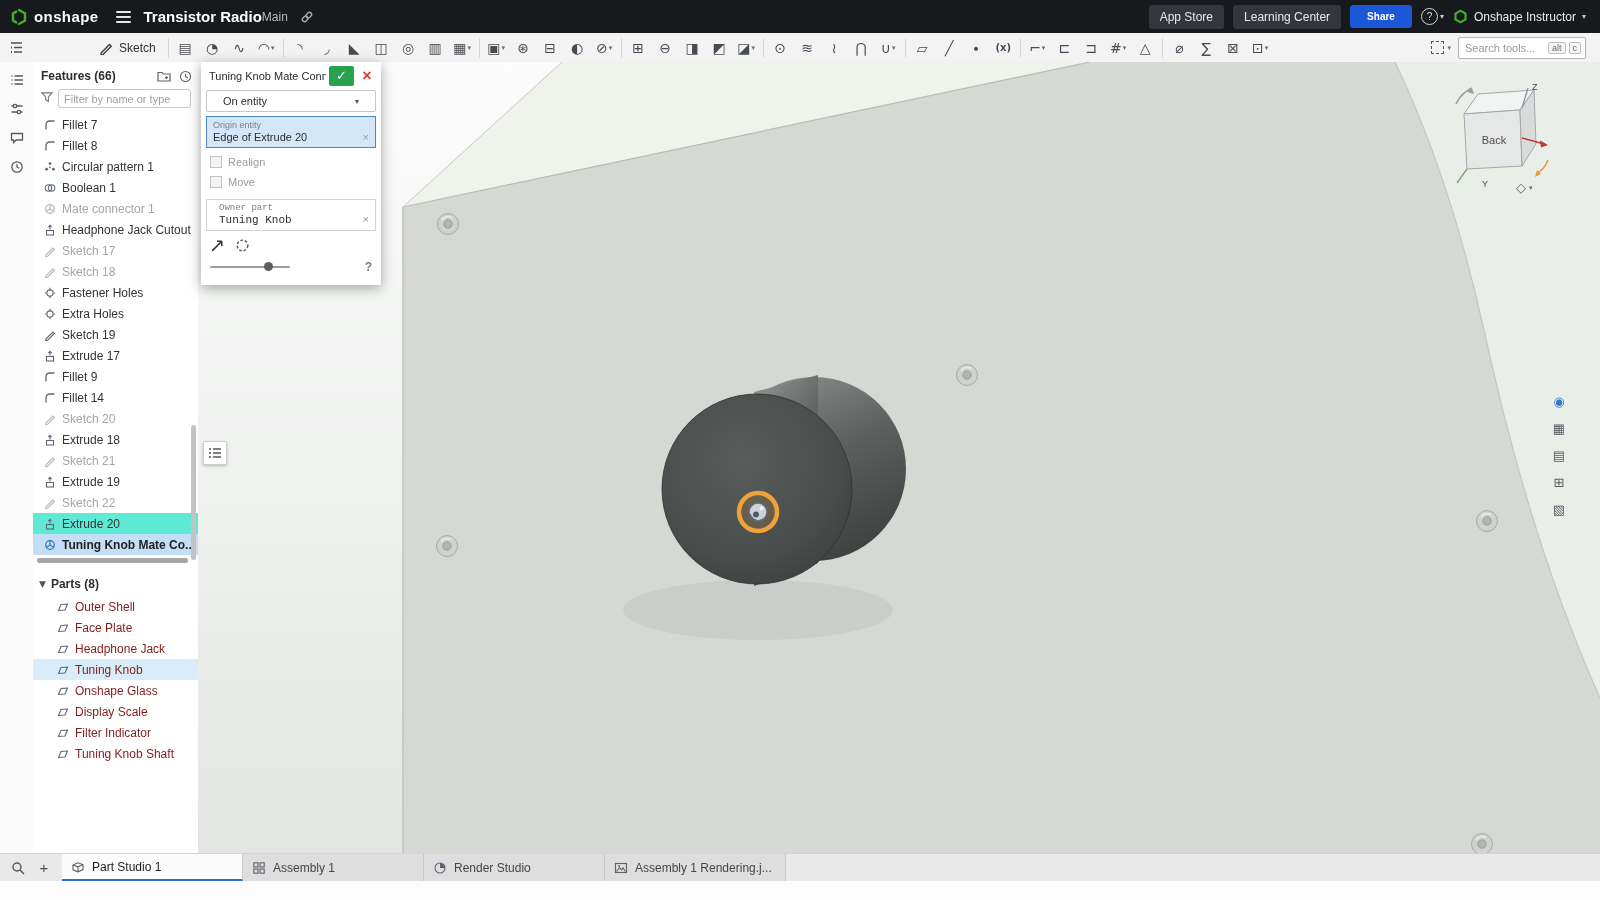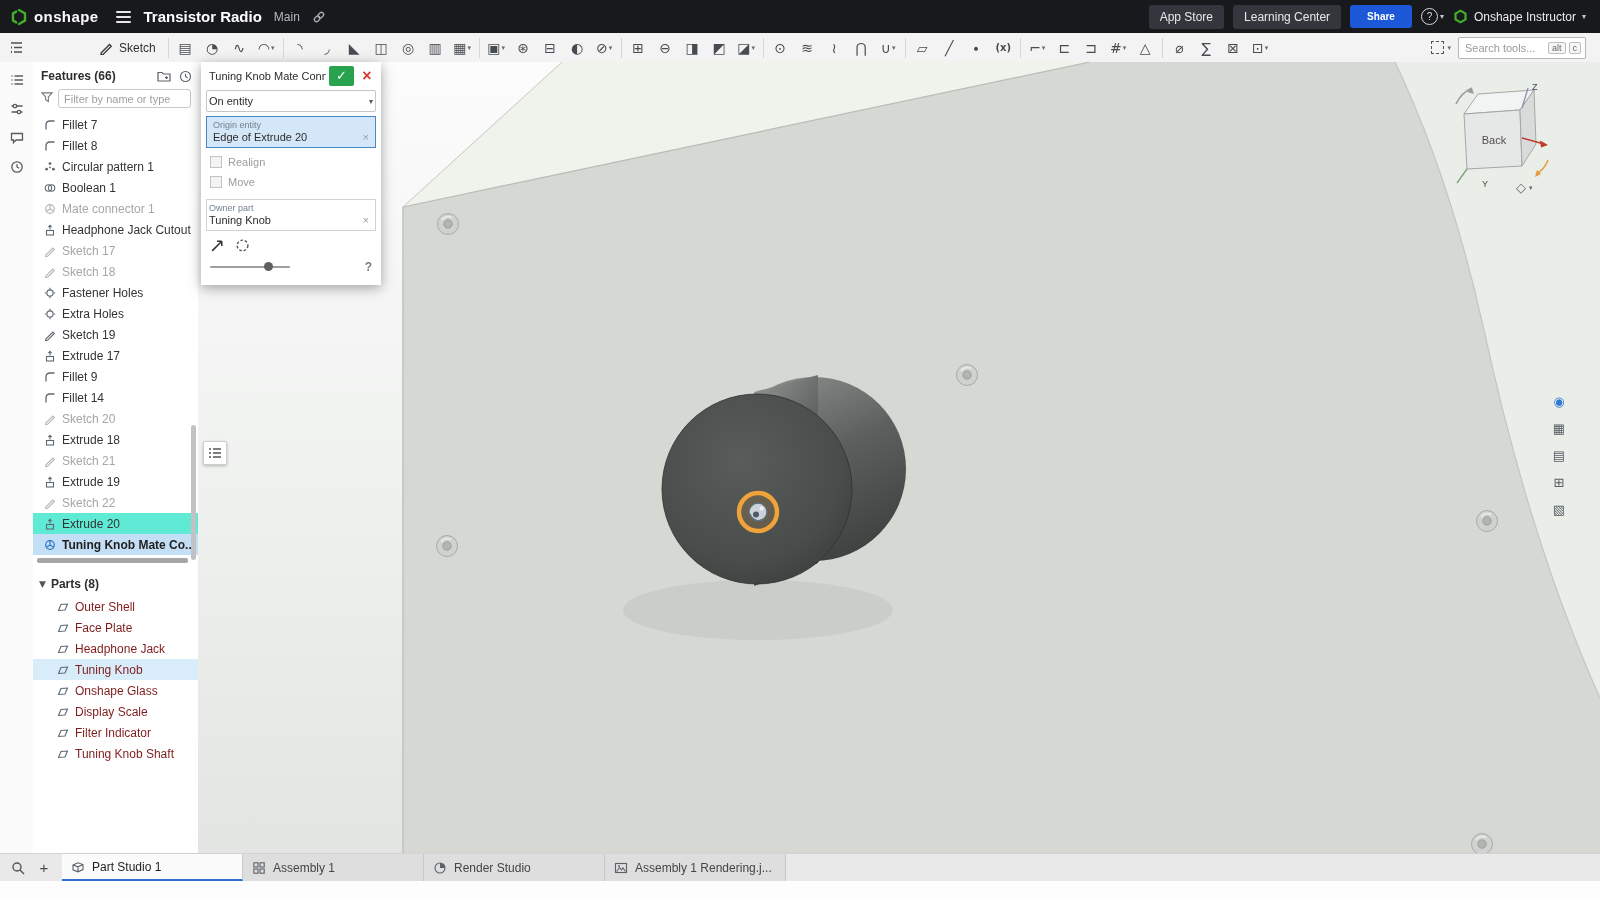--- a/index.html
+++ b/index.html
@@ -8,21 +8,21 @@
   .glyph{font-family:"DejaVu Sans",sans-serif;}
 
   
   .topbar{position:absolute;top:0;left:0;right:0;height:33px;background:#17191d;
           display:flex;align-items:center;color:#f1f1f1;}
   .logo{display:flex;align-items:center;gap:6px;padding:0 4px 0 10px;}
   .logo-text{font-size:15px;font-weight:bold;letter-spacing:.4px;color:#fafafa;}
   .hamburger{width:15px;display:flex;flex-direction:column;gap:3px;margin:0 12px 0 14px;cursor:pointer;}
   .hamburger span{height:2px;background:#e6e6e6;border-radius:1px;}
   .doc-title{font-size:15px;font-weight:bold;color:#fff;}
-  .doc-version{font-size:12px;color:#b5b9be;margin-left:12px;}
+  .doc-version{font-size:12px;color:#b5b9be;}
   .link-ic{margin-left:12px;display:flex;}
   .topbar-right{margin-left:auto;display:flex;align-items:center;gap:9px;padding-right:14px;}
   .tb-btn{background:#33373d;color:#e8e8e8;font-size:12px;padding:5px 11px;border-radius:3px;cursor:pointer;}
   .share-btn{background:#1b57d6;color:#fff;font-size:10px;font-weight:bold;padding:6px 17px;border-radius:3px;cursor:pointer;}
   .help-wrap{display:flex;align-items:center;gap:2px;cursor:pointer;}
   .help-circle{width:15px;height:15px;border:1.5px solid #d9d9d9;border-radius:50%;
                display:flex;align-items:center;justify-content:center;font-size:10px;color:#d9d9d9;}
   .caret{font-size:8px;color:#c5c5c5;}
   .account{display:flex;align-items:center;gap:6px;font-size:12px;color:#ececec;cursor:pointer;}
 
@@ -109,29 +109,29 @@
   
   .dialog{position:absolute;left:3px;top:0;width:180px;background:#fff;z-index:5;
           box-shadow:0 3px 12px rgba(0,0,0,.35);font-size:11px;color:#2c2c2c;}
   .dlg-title{display:flex;align-items:center;height:27px;padding:0 4px 0 8px;gap:3px;}
   .dlg-title-text{flex:1;min-width:0;white-space:nowrap;overflow:hidden;font-size:11px;}
   .dlg-check{width:25px;height:20px;background:#28a24c;color:#fff;border-radius:2px;
              display:flex;align-items:center;justify-content:center;font-size:13px;font-weight:bold;cursor:pointer;}
   .dlg-close{width:20px;height:20px;display:flex;align-items:center;justify-content:center;
              color:#d63c30;font-size:16px;font-weight:bold;cursor:pointer;}
   .dlg-select{margin:1px 5px 4px 5px;height:20px;border:1px solid #c6c6c6;border-radius:2px;
-              display:flex;align-items:center;padding:0 2px;cursor:pointer;background:#fff;gap:12px;}
+              display:flex;align-items:center;padding:0 16px;cursor:pointer;background:#fff;gap:12px;}
   .dlg-select .caret{margin-left:auto;color:#555;}
   .dlg-origin{margin:4px 5px;border:1px solid #4b86c6;background:#d4e7f8;padding:3px 6px 4px 6px;}
   .dlg-sublabel{font-size:9px;color:#76828e;margin-bottom:1px;}
   .dlg-valrow{display:flex;align-items:center;}
   .dlg-x{margin-left:auto;color:#93a0ad;cursor:pointer;font-size:11px;}
   .dlg-cbrow{display:flex;align-items:center;gap:6px;padding:4px 9px;color:#9d9d9d;}
   .cb{width:10px;height:10px;border:1px solid #c2c2c2;background:#f3f3f3;flex:none;}
-  .dlg-owner{margin:7px 5px 0 5px;border:1px solid #d2d2d2;padding:3px 6px 4px 2px;background:#fff;}
+  .dlg-owner{margin:7px 5px 0 5px;border:1px solid #d2d2d2;padding:3px 6px 4px 12px;background:#fff;font-family:Liberation Mono, monospace;}
   .dlg-tools{display:flex;align-items:center;gap:10px;padding:7px 9px 2px 9px;color:#3a3a3a;}
   .dlg-tools .tool{cursor:pointer;display:flex;}
   .dlg-slider-row{display:flex;align-items:center;padding:5px 9px 11px 9px;}
   .slider-track{position:relative;width:80px;height:2px;background:#9e9e9e;border-radius:1px;}
   .slider-handle{position:absolute;left:54px;top:-4px;width:9px;height:9px;border-radius:50%;
                  background:#5f5f5f;cursor:pointer;}
   .dlg-help{margin-left:auto;color:#7a7a7a;font-weight:bold;font-size:12px;cursor:pointer;}
 
   
   .bottombar{position:absolute;left:0;right:0;bottom:19px;height:27px;background:#e9e9e9;

